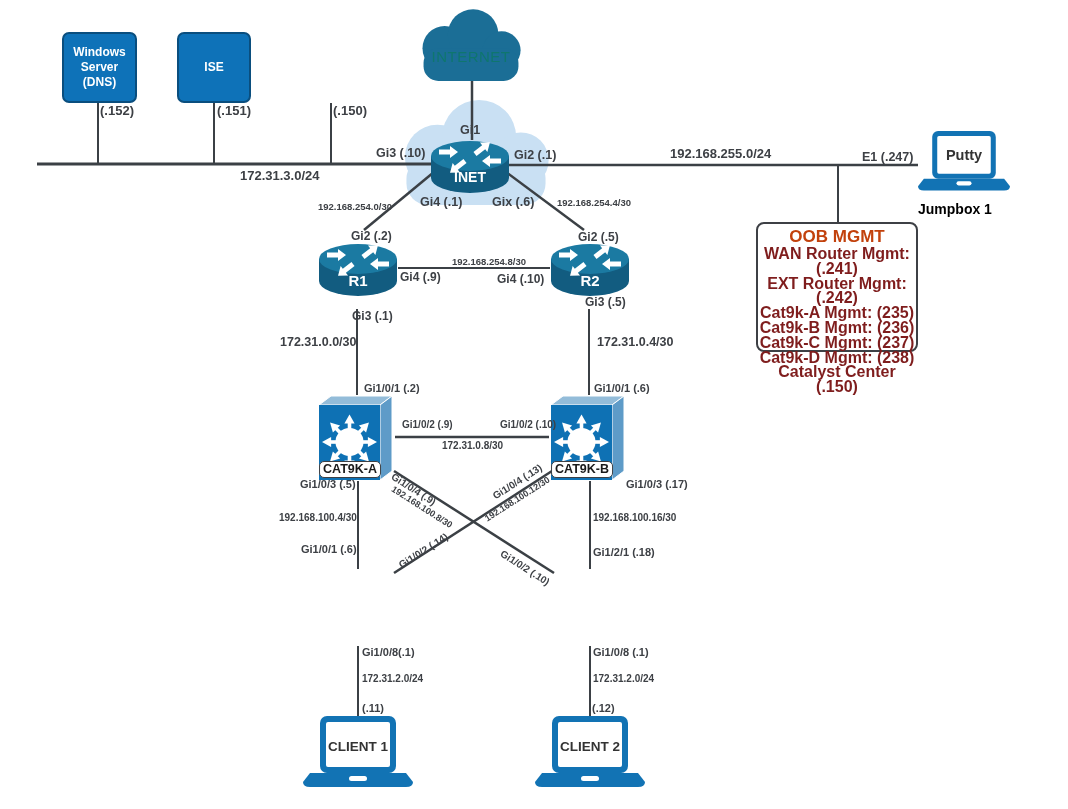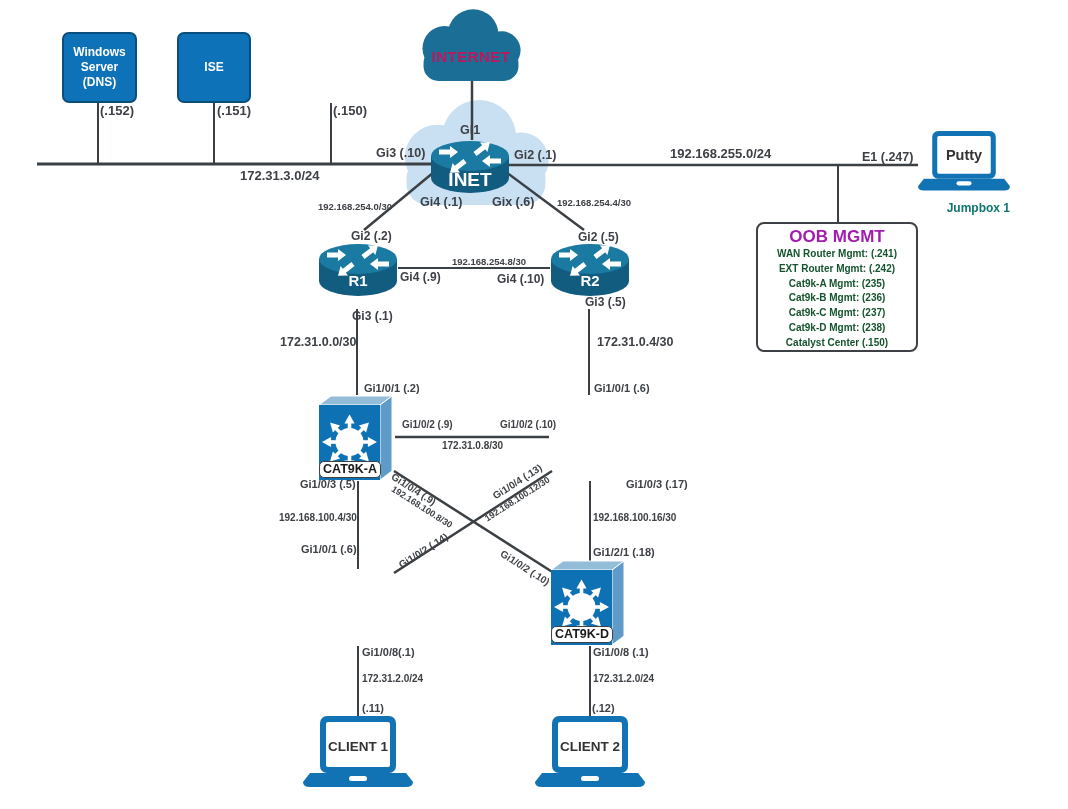--- a/index.html
+++ b/index.html
@@ -18,27 +18,27 @@
              color:#ffffff;font-weight:bold;font-size:12px;display:flex;align-items:center;
              justify-content:center;text-align:center;line-height:1.25;box-sizing:border-box;padding:2px;}
   
   .node{position:absolute;}
   .node-label{position:absolute;color:#ffffff;font-weight:bold;text-align:center;}
   .plate{position:absolute;background:#ffffff;border:1.5px solid #3d4045;border-radius:5px;
          font-weight:bold;font-size:12.5px;color:#1a1a1a;padding:0 3px;line-height:15px;
          transform:translateX(-50%);white-space:nowrap;}
   .screen-label{position:absolute;display:flex;align-items:center;justify-content:center;
                 font-weight:bold;color:#333;text-align:center;}
-  .cloud-label{position:absolute;text-align:center;font-weight:bold;color:#be185d;letter-spacing:.5px;}
+  .cloud-label{position:absolute;text-align:center;font-weight:normal;color:#0f766e;letter-spacing:.5px;}
   
   .oob{position:absolute;background:#ffffff;border:2px solid #3d4045;border-radius:8px;
        text-align:center;box-sizing:border-box;}
-  .oob-title{font-size:17px;font-weight:bold;color:#a21caf;margin-top:3px;line-height:20px;}
-  .oob-line{font-size:10px;font-weight:bold;color:#14532d;line-height:14.8px;}
-  .caption{position:absolute;font-weight:bold;font-size:12px;color:#0f766e;text-align:right;}
+  .oob-title{font-size:17px;font-weight:bold;color:#c2410c;margin-top:3px;line-height:20px;}
+  .oob-line{font-size:16px;font-weight:bold;color:#7f1d1d;line-height:14.8px;}
+  .caption{position:absolute;font-weight:bold;font-size:14px;color:#000000;text-align:left;}
 </style>
 </head>
 <body>
 
 <div id="canvas">
 
   <svg width="0" height="0" style="position:absolute" aria-hidden="true">
     <defs>
       <g id="sym-cloud">
         <circle cx="30" cy="40" r="21"></circle>
@@ -142,21 +142,21 @@
     <svg width="116" height="76" viewBox="0 0 110 72" fill="#1b6e96">
         <use href="#sym-cloud"></use>
       </svg>
     <div class="cloud-label" style="left:6px;right:6px;top:42px;font-size:15px">INTERNET</div>
   </div>
 
   <div class="node" style="left:430px;top:140px;width:80px;height:54px;z-index:3">
     <svg width="80" height="54" viewBox="0 0 80 54">
         <use href="#sym-router"></use>
       </svg>
-    <div class="node-label" style="left:0;right:0;top:29px;font-size:19px">INET</div>
+    <div class="node-label" style="left:0;right:0;top:29px;font-size:14px">INET</div>
   </div>
 
   <div class="node" style="left:318px;top:243px;width:80px;height:54px;z-index:3">
     <svg width="80" height="54" viewBox="0 0 80 54">
         <use href="#sym-router"></use>
       </svg>
     <div class="node-label" style="left:0;right:0;top:29px;font-size:15px">R1</div>
   </div>
   <div class="node" style="left:550px;top:243px;width:80px;height:54px;z-index:3">
     <svg width="80" height="54" viewBox="0 0 80 54">
@@ -164,25 +164,25 @@
       </svg>
     <div class="node-label" style="left:0;right:0;top:29px;font-size:15px">R2</div>
   </div>
 
   <div class="node" style="left:318px;top:395px;width:76px;height:86px;z-index:3">
     <svg width="76" height="86" viewBox="0 0 76 86">
         <use href="#sym-switch"></use>
       </svg>
     <div class="plate" style="left:32px;top:66px">CAT9K-A</div>
   </div>
-  <div class="node" style="left:550px;top:560px;width:76px;height:86px;z-index:3">
+  <div class="node" style="left:550px;top:395px;width:76px;height:86px;z-index:3">
     <svg width="76" height="86" viewBox="0 0 76 86">
         <use href="#sym-switch"></use>
       </svg>
-    <div class="plate" style="left:32px;top:66px">CAT9K-D</div>
+    <div class="plate" style="left:32px;top:66px">CAT9K-B</div>
   </div>
 
   <div class="node" style="left:303px;top:716px;width:110px;height:74px;z-index:3">
     <svg width="110" height="74" viewBox="0 0 110 74">
         <use href="#sym-laptop"></use>
       </svg>
     <div class="screen-label" style="left:20px;top:12px;width:70px;height:36px;font-size:13.5px">CLIENT 1</div>
   </div>
   <div class="node" style="left:535px;top:716px;width:110px;height:74px;z-index:3">
     <svg width="110" height="74" viewBox="0 0 110 74">

